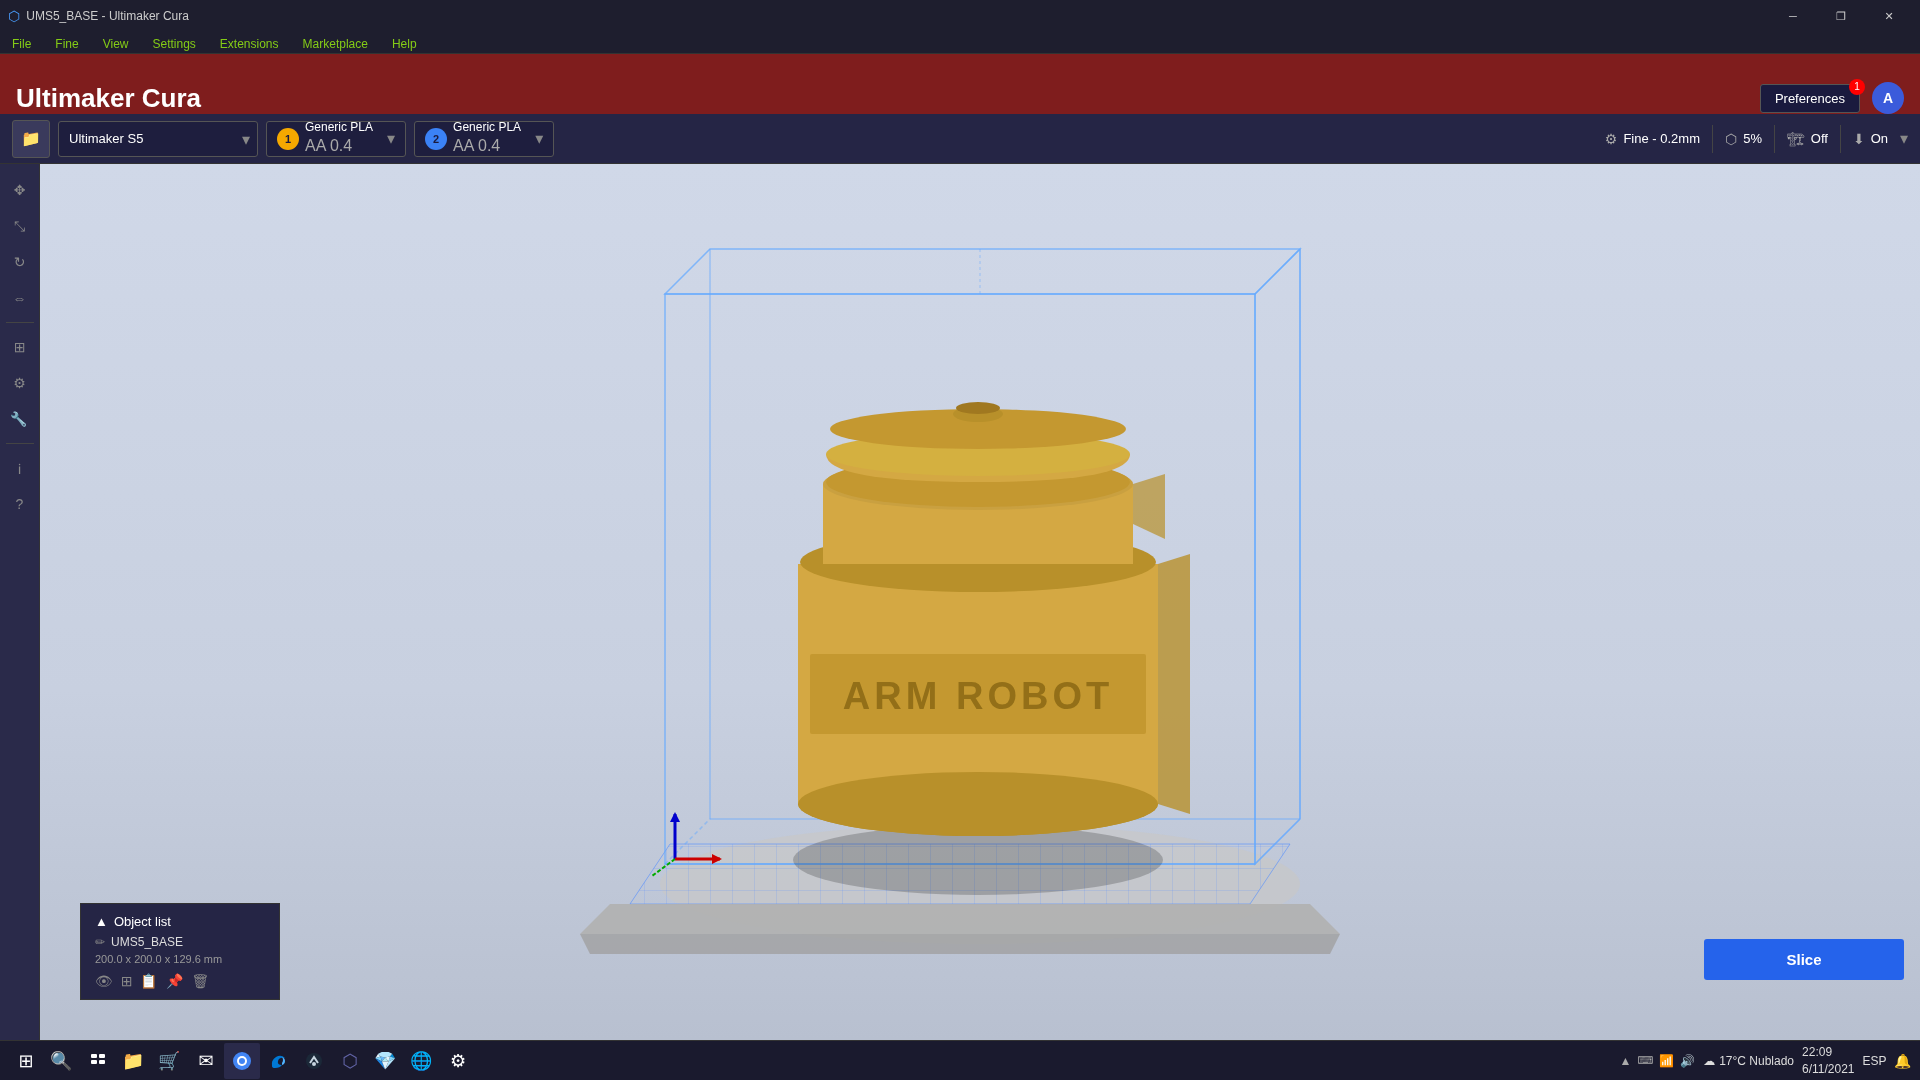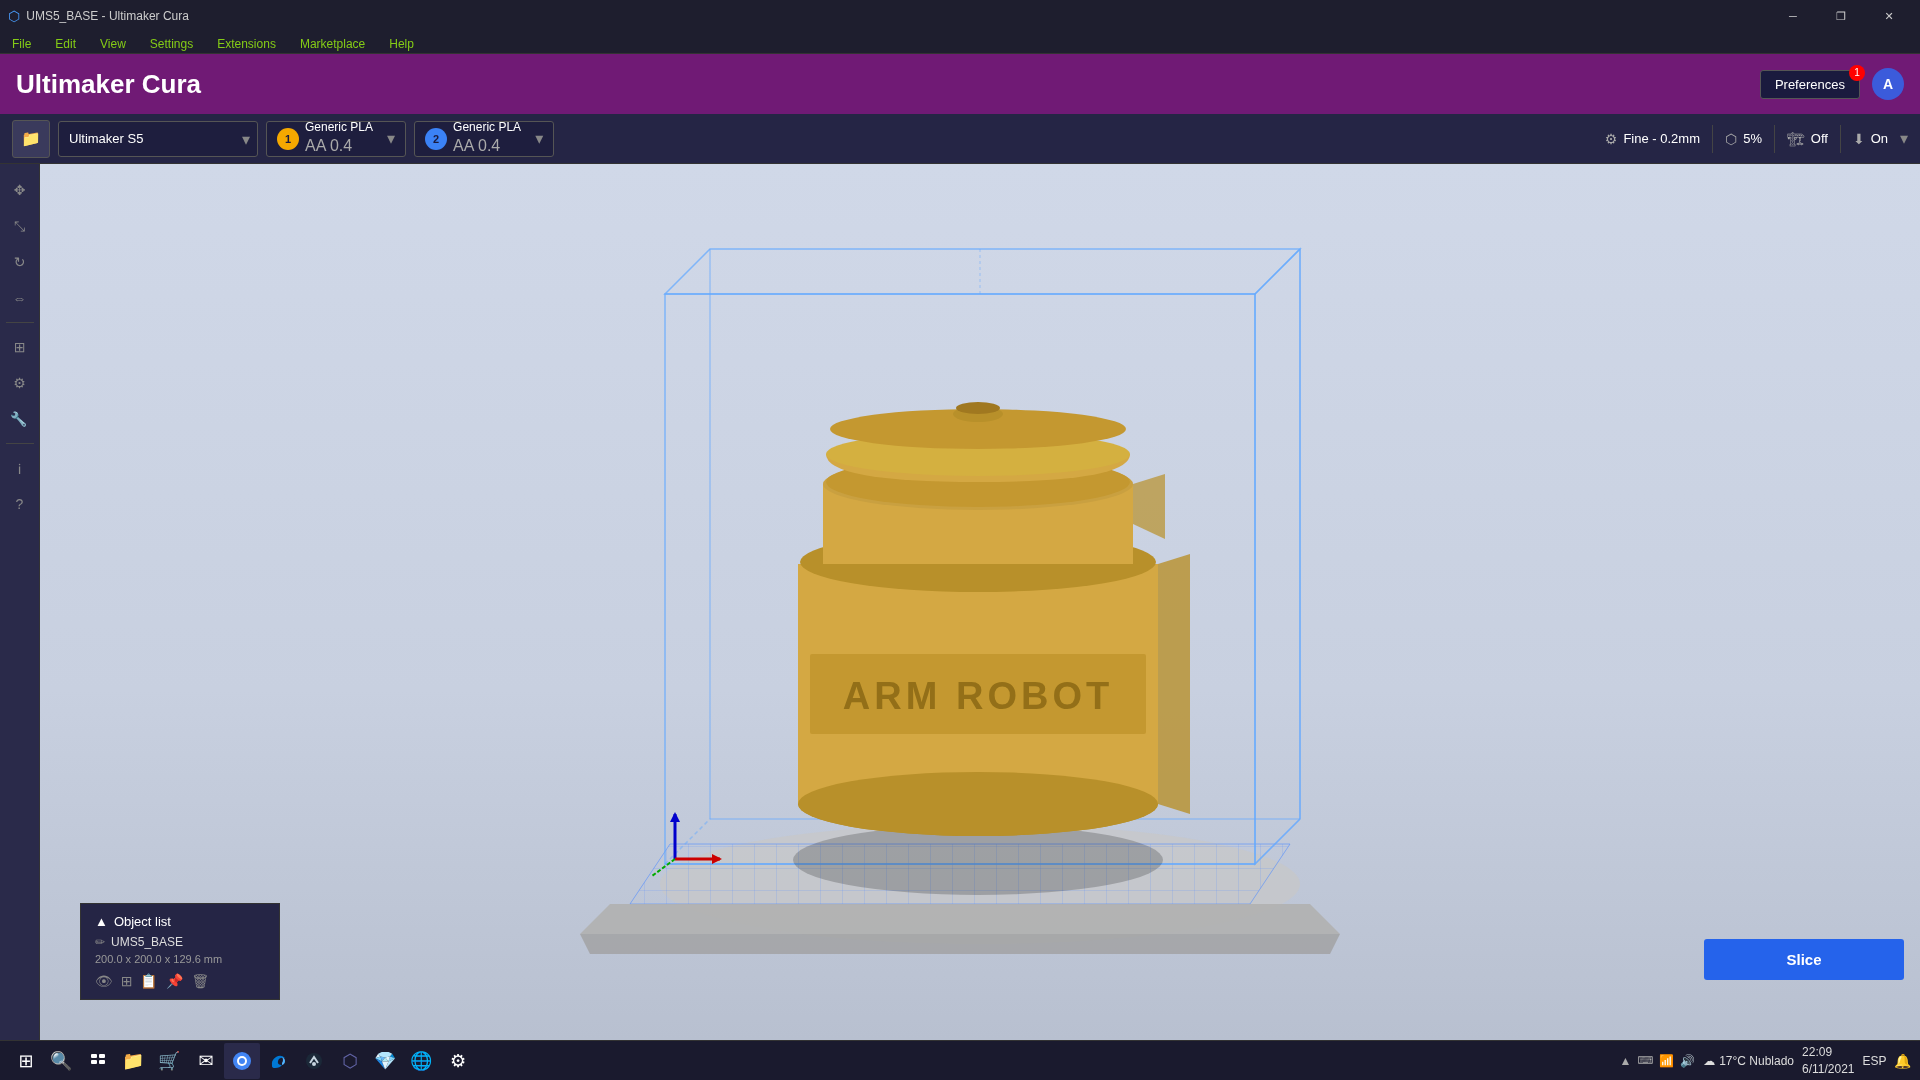--- a/index.html
+++ b/index.html
@@ -21,22 +21,22 @@
     
     #menubar {
       width: 100%; height: 22px; background: #1e1e2e;
       display: flex; align-items: flex-end; padding: 0 8px; gap: 16px;
       color: #84cc16; font-size: 12px; border-bottom: 1px solid #333;
     }
     #menubar span { cursor: pointer; padding: 2px 4px; }
 
     
     #header {
-      width: 100%; height: 60px; background: #701a75;
-      display: flex; align-items: center; padding: 0 16px;
+      width: 100%; height: 60px; background: #7f1d1d;
+      display: flex; align-items: flex-end; padding: 0 16px;
       position: relative;
     }
     #logo { font-size: 26px; font-weight: 300; color: white; margin-right: auto; }
     #logo span { font-weight: 700; }
     #nav-tabs { display: flex; gap: 0; position: absolute; left: 50%; transform: translateX(-50%); }
     .nav-tab {
       padding: 8px 28px; font-size: 14px; font-weight: 500; color: #aaa;
       border: 1px solid transparent; cursor: pointer; border-radius: 2px;
     }
     .nav-tab.active { background: #3b5bdb; color: white; border-color: #3b5bdb; }
@@ -177,21 +177,21 @@
   </div>
   <div class="win-controls">
     <span>─</span>
     <span>❐</span>
     <span class="close">✕</span>
   </div>
 </div>
 
 <div id="menubar">
   <span>File</span>
-  <span>Edit</span>
+  <span>Fine</span>
   <span>View</span>
   <span>Settings</span>
   <span>Extensions</span>
   <span>Marketplace</span>
   <span>Help</span>
 </div>
 
 <div id="header">
   <div id="logo">
     <span>Ultimaker</span>

